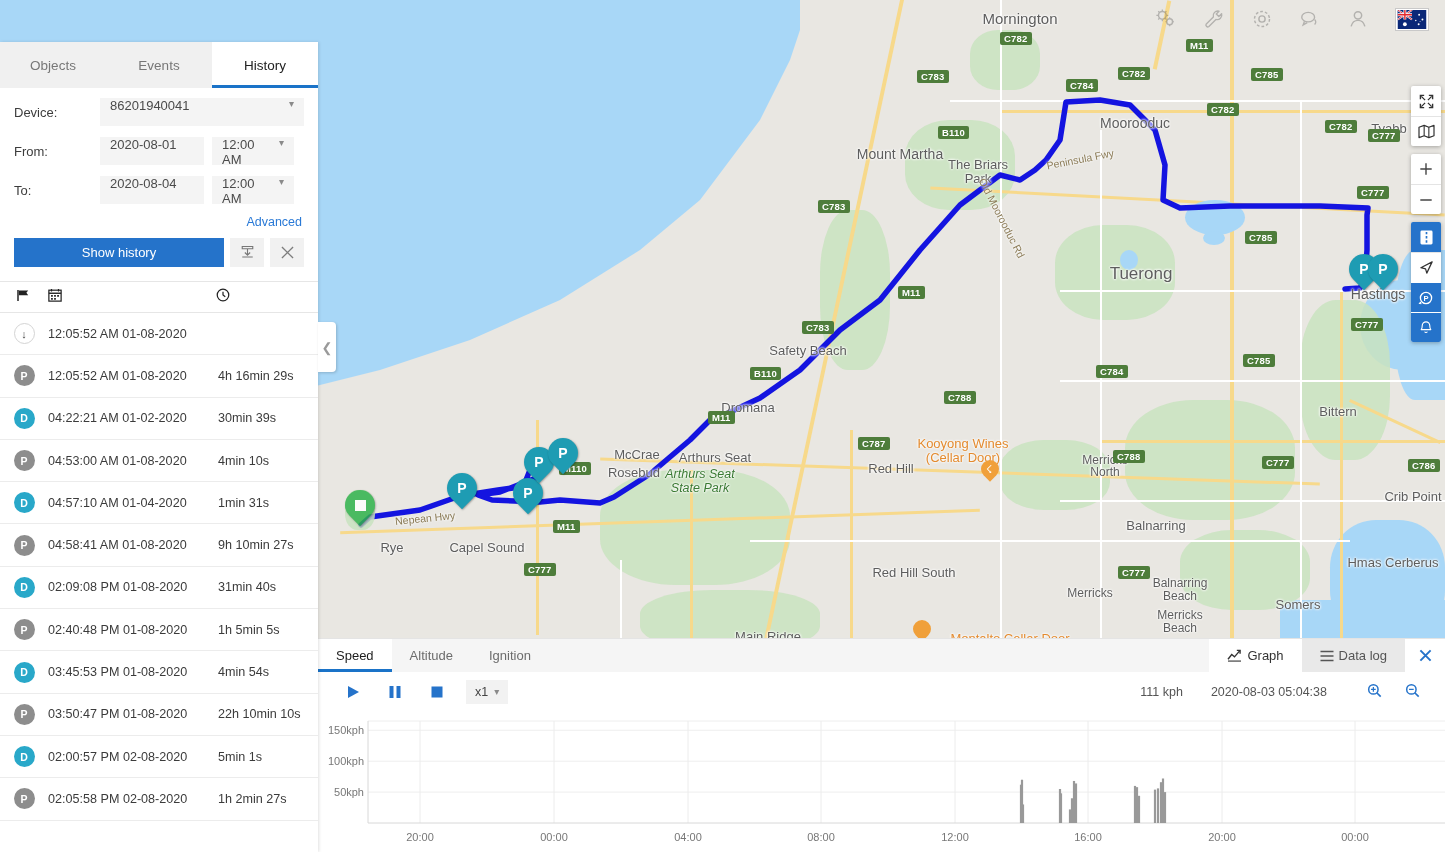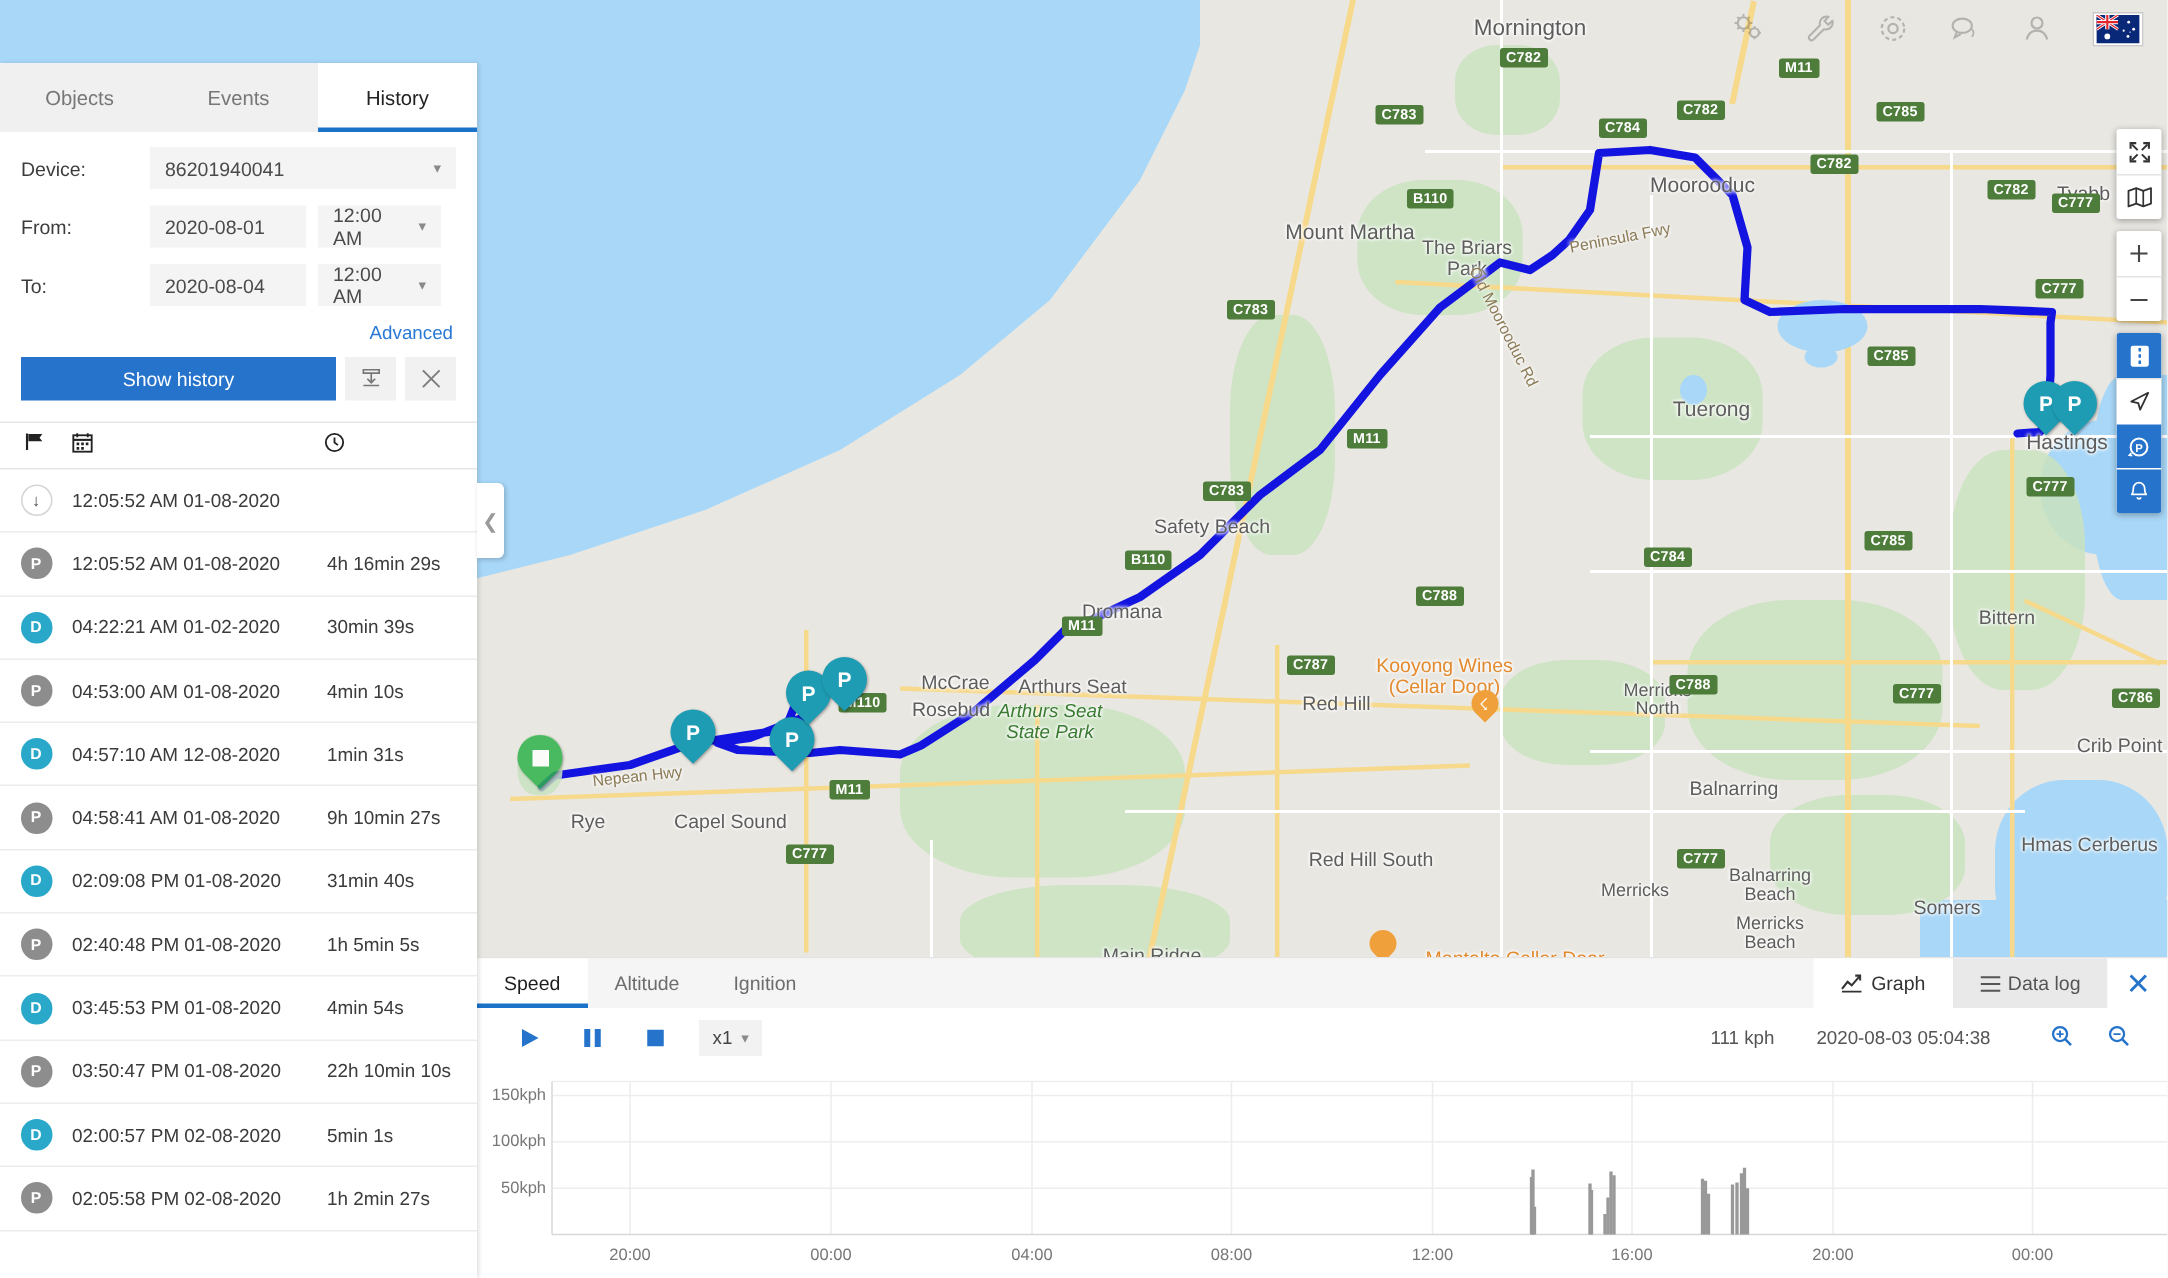--- a/index.html
+++ b/index.html
@@ -67,21 +67,21 @@
     display:flex; flex-direction:column; }
   #tabs { display:flex; height:46px; background:#f0f0f0; }
   #tabs .tab { flex:1; display:flex; align-items:center; justify-content:center;
     font-size:13.5px; color:#777; cursor:pointer; }
   #tabs .tab.active { background:#fff; color:#222;
     box-shadow:inset 0 -3px 0 #1a73c8; }
 
   #form { padding:10px 14px 0 14px; }
   .frow { display:flex; align-items:center; margin-bottom:11px; }
   .frow .lab { width:86px; font-size:13px; color:#3c3c3c; }
-  .fld { background:#f4f4f4; height:28px; display:flex; align-items:center;
+  .fld { background:#f4f4f4; height:28px; display:flex; align-items:flex-start;
     padding:0 10px; font-size:13px; color:#4a4a4a; cursor:pointer; }
   .fld.grow { flex:1; justify-content:space-between; }
   .fld.date { width:104px; }
   .fld.time { width:82px; margin-left:8px; justify-content:space-between; }
   .chev { font-size:10px; color:#8a8a8a; margin-left:6px; }
   #advanced { text-align:right; font-size:12.5px; color:#2979d6; cursor:pointer;
     padding-right:2px; margin-bottom:9px; }
   #actions { display:flex; gap:0; }
   #show-history { flex:1; height:29px; background:#2573ca; color:#fff;
     border:0; font-size:13px; cursor:pointer; font-family:inherit; }
@@ -227,21 +227,21 @@
                 1130,105 1155,130 1165,165 1163,200 1180,208 1230,206 1320,206 1368,208
                 1367,215 1367,250 1365,280 1360,288 1345,289"></polyline>
     </svg>
 
     <div id="map-labels">
         <div class="plabel" style="left: 1020px; top: 10px; font-size: 15px; transform: translateX(-50%);">Mornington</div>
         <div class="plabel" style="left: 900px; top: 146px; font-size: 14px; transform: translateX(-50%);">Mount Martha</div>
         <div class="plabel" style="left: 978px; top: 157px; font-size: 13px; transform: translateX(-50%);">The Briars</div>
         <div class="plabel" style="left: 978px; top: 171px; font-size: 13px; transform: translateX(-50%);">Park</div>
         <div class="plabel" style="left: 1135px; top: 115px; font-size: 14px; transform: translateX(-50%);">Moorooduc</div>
-        <div class="plabel" style="left: 1141px; top: 264px; font-size: 14px; transform: translateX(-50%);">Tuerong</div>
+        <div class="plabel" style="left: 1141px; top: 264px; font-size: 17px; transform: translateX(-50%);">Tuerong</div>
         <div class="plabel" style="left: 1378px; top: 286px; font-size: 14px; transform: translateX(-50%);">Hastings</div>
         <div class="plabel" style="left: 1389px; top: 121px; font-size: 13px; transform: translateX(-50%);">Tyabb</div>
         <div class="plabel" style="left: 1338px; top: 404px; font-size: 13px; transform: translateX(-50%);">Bittern</div>
         <div class="plabel" style="left: 1413px; top: 489px; font-size: 13px; transform: translateX(-50%);">Crib Point</div>
         <div class="plabel" style="left: 1298px; top: 597px; font-size: 13px; transform: translateX(-50%);">Somers</div>
         <div class="plabel" style="left: 1393px; top: 555px; font-size: 13px; transform: translateX(-50%);">Hmas Cerberus</div>
         <div class="plabel" style="left: 808px; top: 343px; font-size: 13px; transform: translateX(-50%);">Safety Beach</div>
         <div class="plabel" style="left: 748px; top: 400px; font-size: 13px; transform: translateX(-50%);">Dromana</div>
         <div class="plabel" style="left: 637px; top: 447px; font-size: 13px; transform: translateX(-50%);">McCrae</div>
         <div class="plabel" style="left: 634px; top: 465px; font-size: 13px; transform: translateX(-50%);">Rosebud</div>
@@ -478,21 +478,21 @@
           <div class="c1">
             <div class="badge P">P</div>
           </div>
           <div class="c2">04:53:00 AM 01-08-2020</div>
           <div class="c3">4min 10s</div>
         </div>
         <div class="hrow">
           <div class="c1">
             <div class="badge D">D</div>
           </div>
-          <div class="c2">04:57:10 AM 12-08-2020</div>
+          <div class="c2">04:57:10 AM 01-04-2020</div>
           <div class="c3">1min 31s</div>
         </div>
         <div class="hrow">
           <div class="c1">
             <div class="badge P">P</div>
           </div>
           <div class="c2">04:58:41 AM 01-08-2020</div>
           <div class="c3">9h 10min 27s</div>
         </div>
         <div class="hrow">

